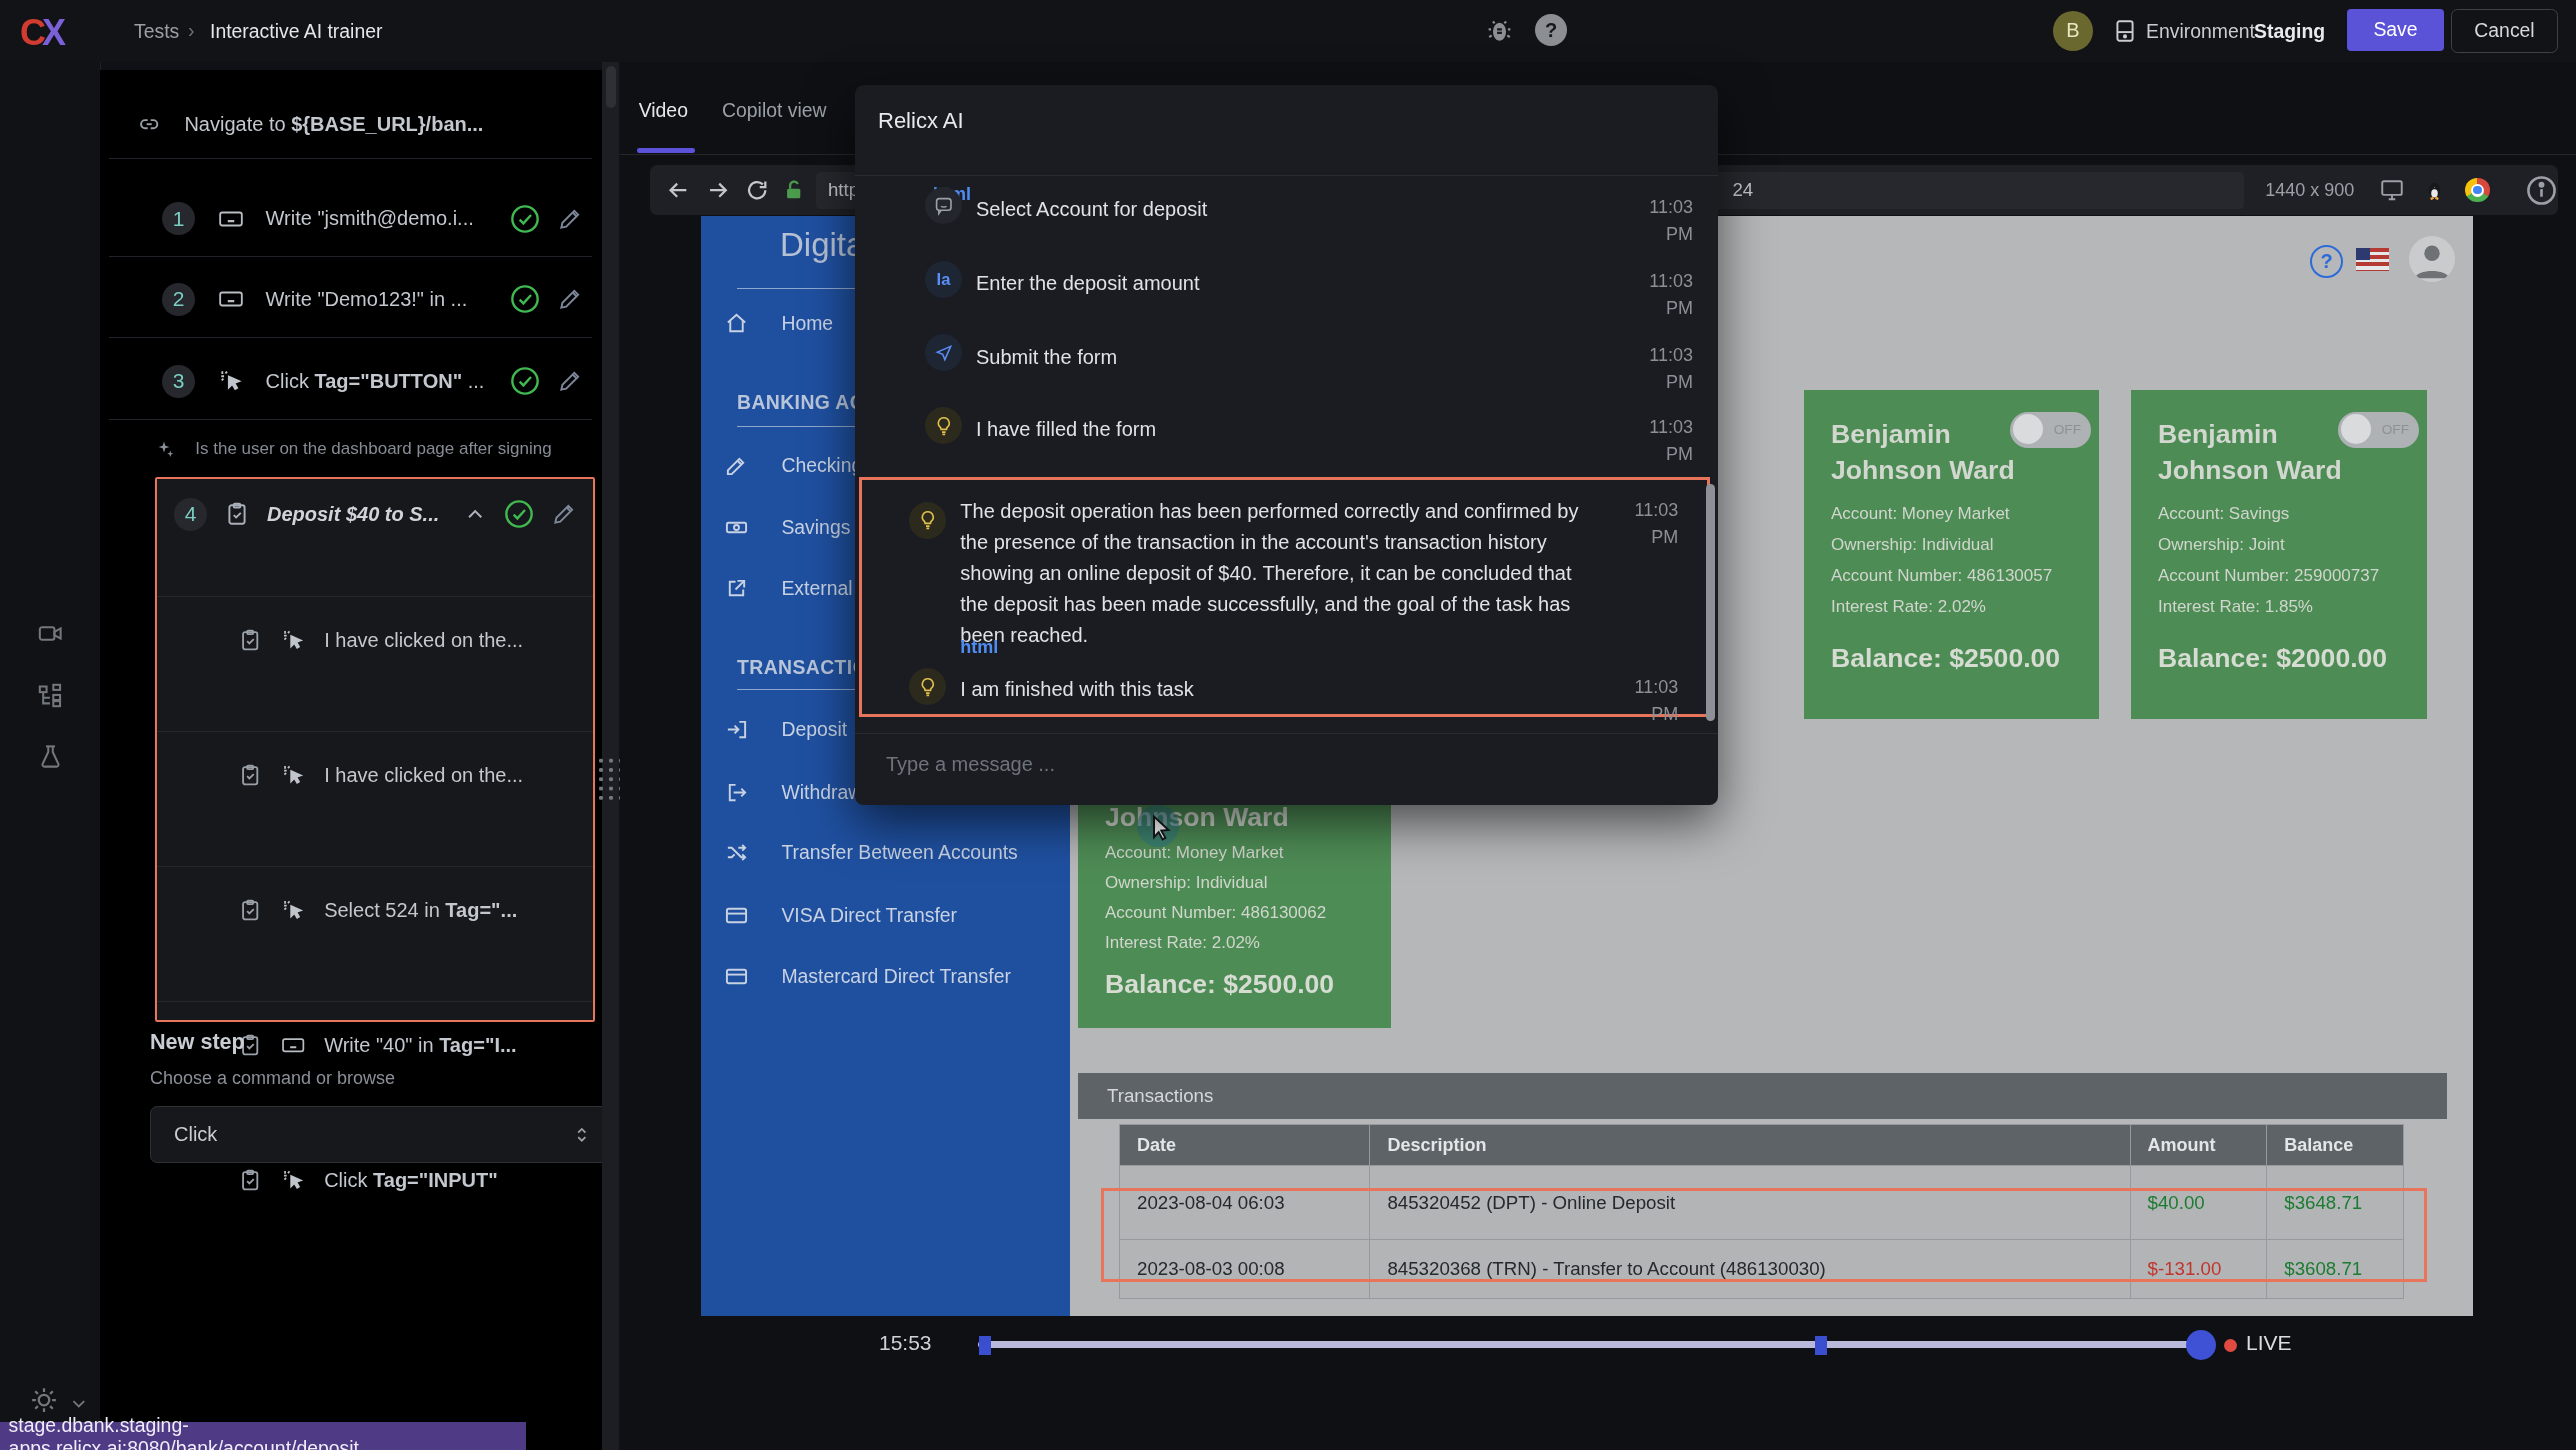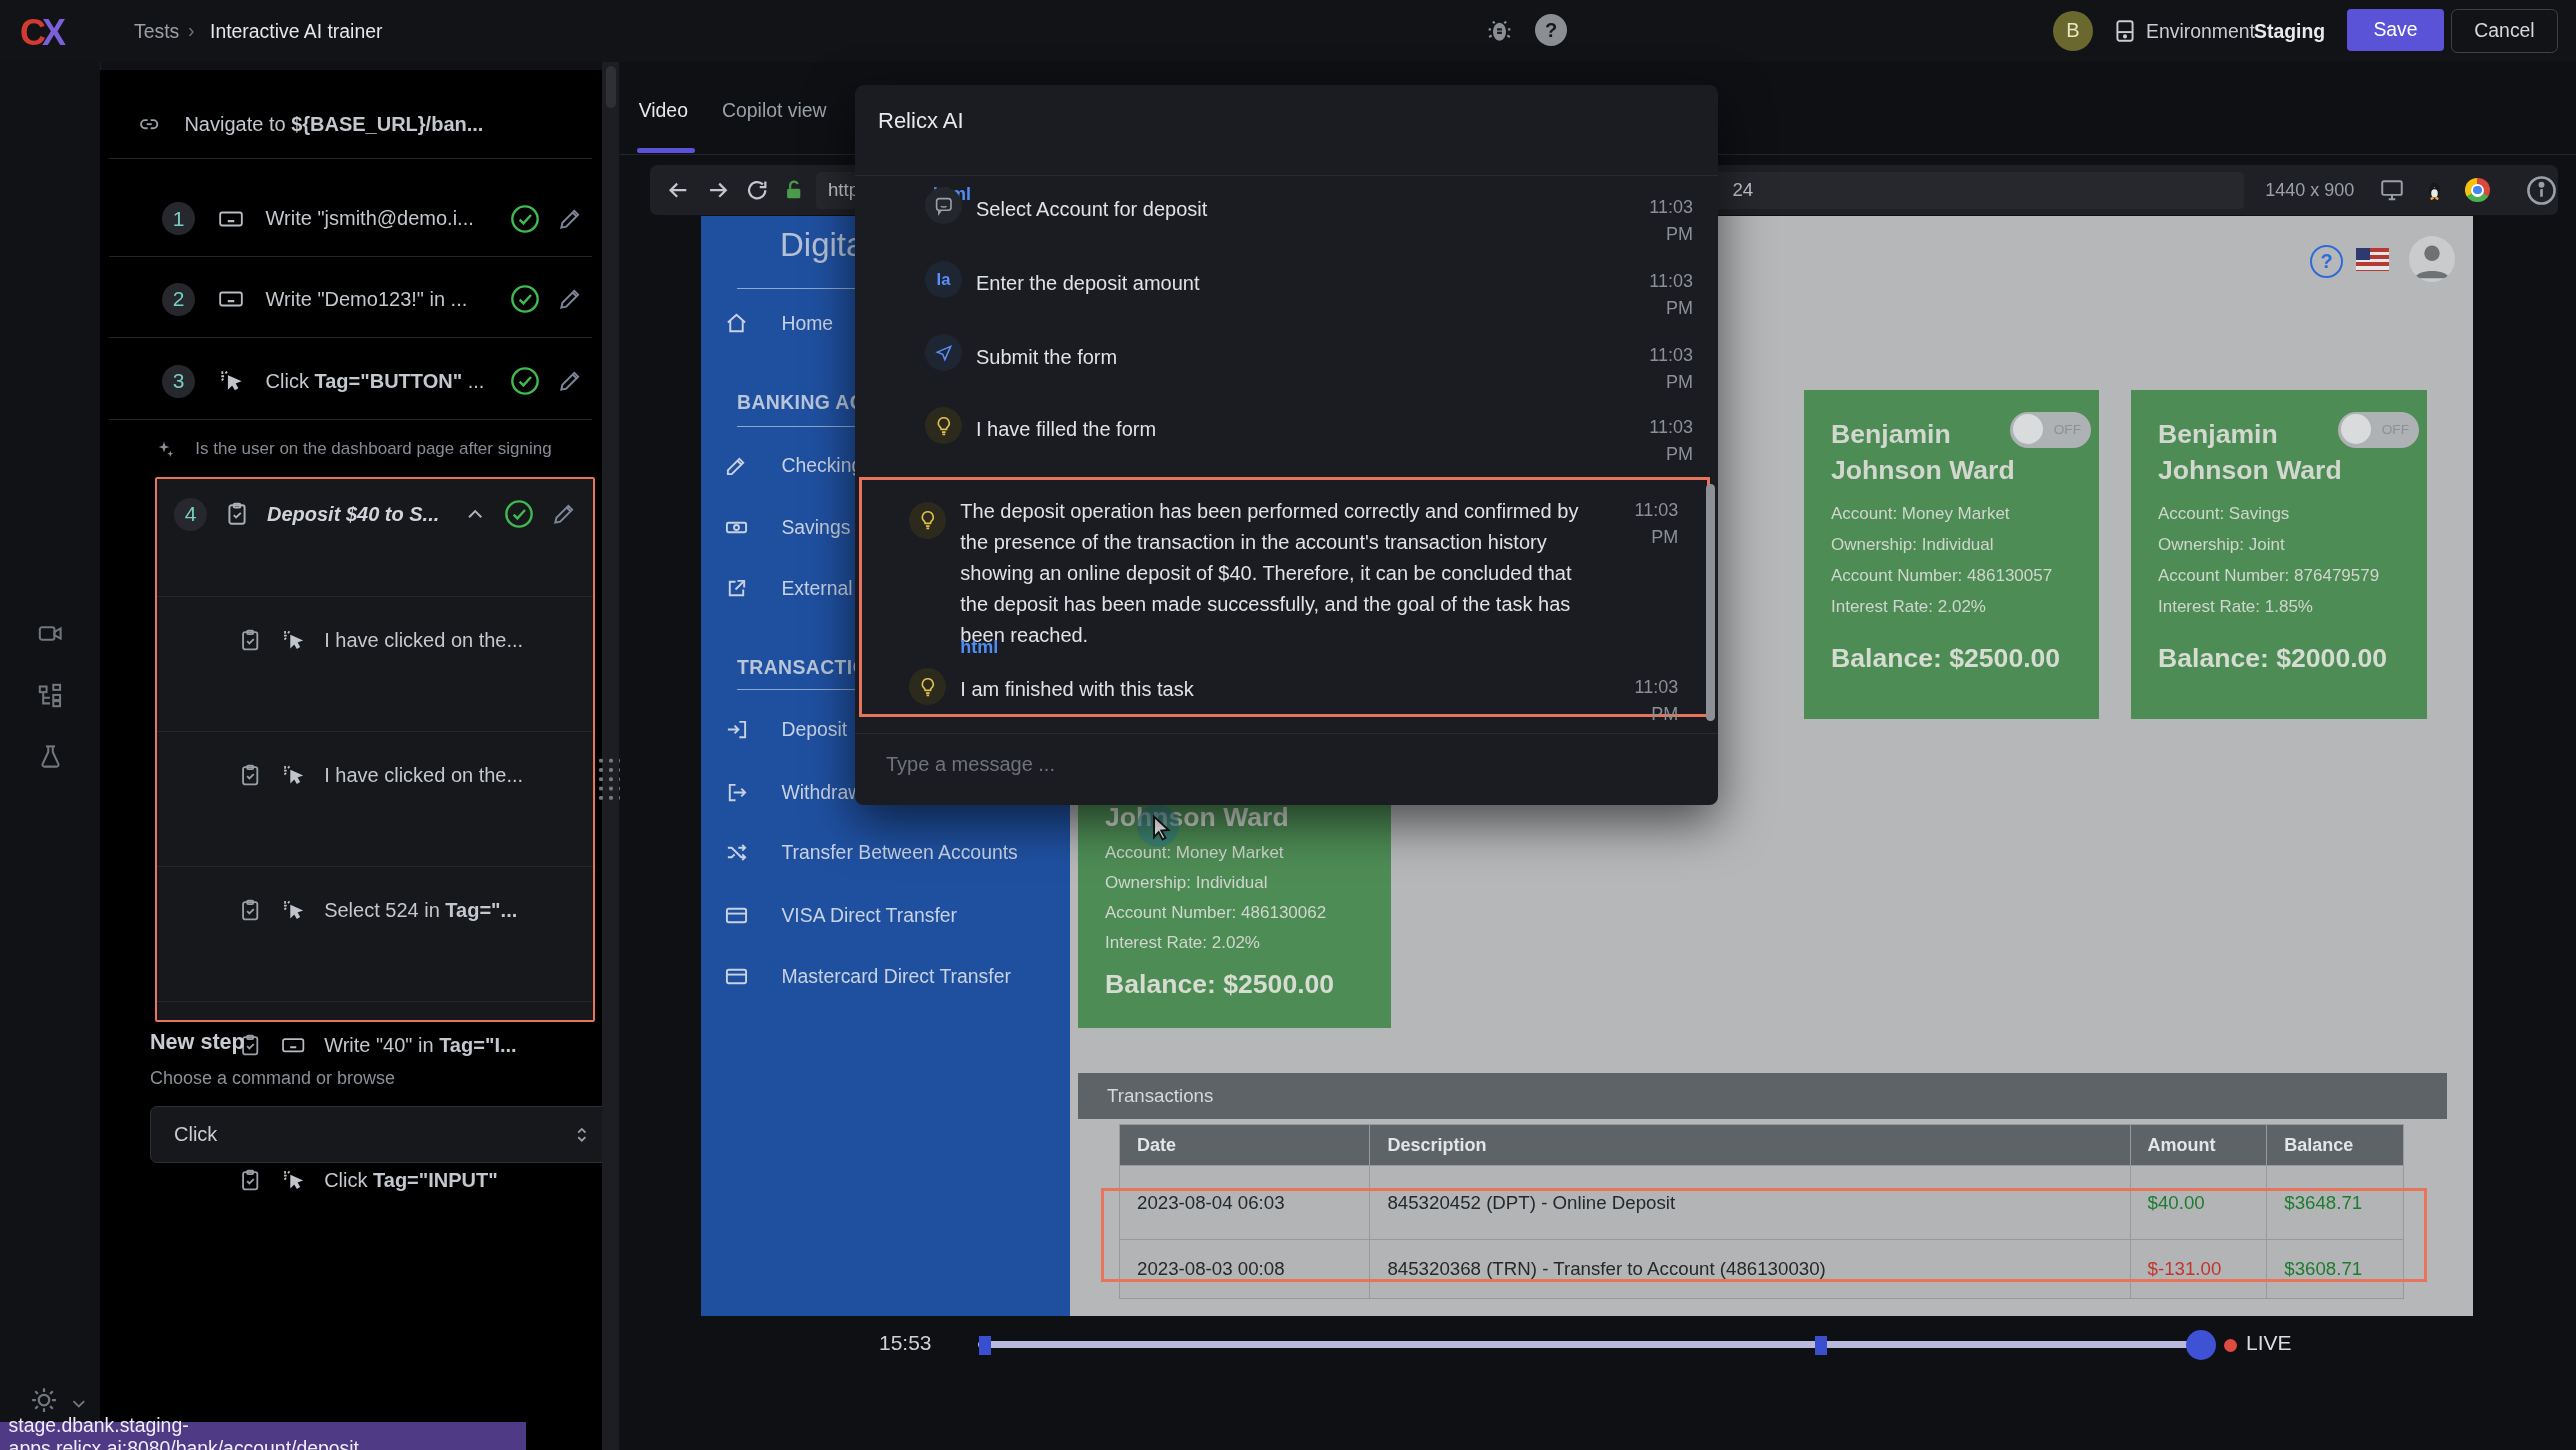--- a/index.html
+++ b/index.html
@@ -580,21 +580,21 @@
 
       <div class="card" style="left:1430px;top:174px;width:296px;height:329px;">
         <div class="toggle">
             <span class="knob"></span>
             <span class="lbl">OFF</span>
           </div>
         <div class="nm" style="position:absolute;left:27px;top:26px;width:187px;">Benjamin Johnson Ward</div>
         <div class="dt" style="position:absolute;left:27px;top:108px;">
           <div>Account: Savings</div>
           <div>Ownership: Joint</div>
-          <div>Account Number: 876479579</div>
+          <div>Account Number: 259000737</div>
           <div>Interest Rate: 1.85%</div>
         </div>
         <div class="bal" style="top:253px;">Balance: $2000.00</div>
       </div>
 
       <div class="card" style="left:377px;top:543px;width:313px;height:269px;">
         <div class="nm" style="position:absolute;left:27px;top:2.9px;width:201px;line-height:37px;">Benjamin Johnson Ward</div>
         <div class="dt" style="position:absolute;left:27px;top:79px;line-height:30px;">
           <div>Account: Money Market</div>
           <div>Ownership: Individual</div>

